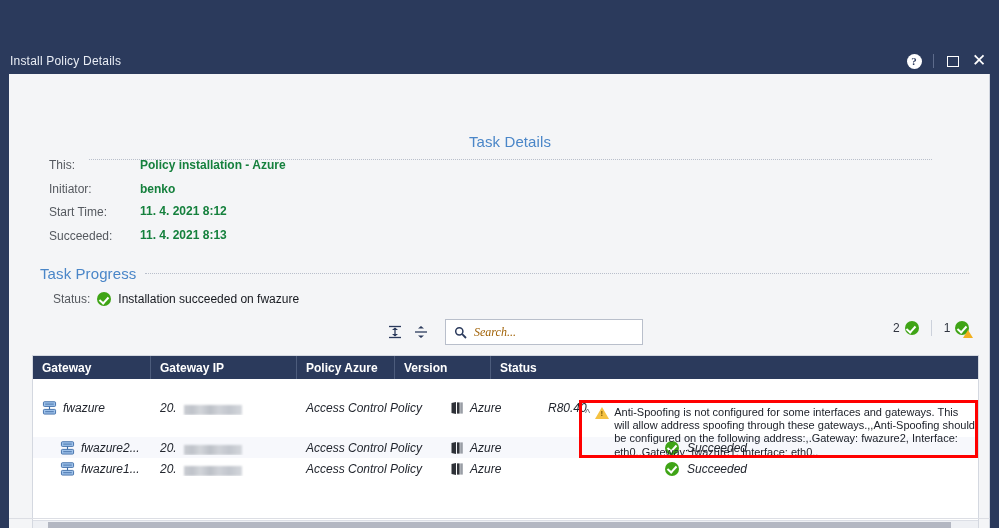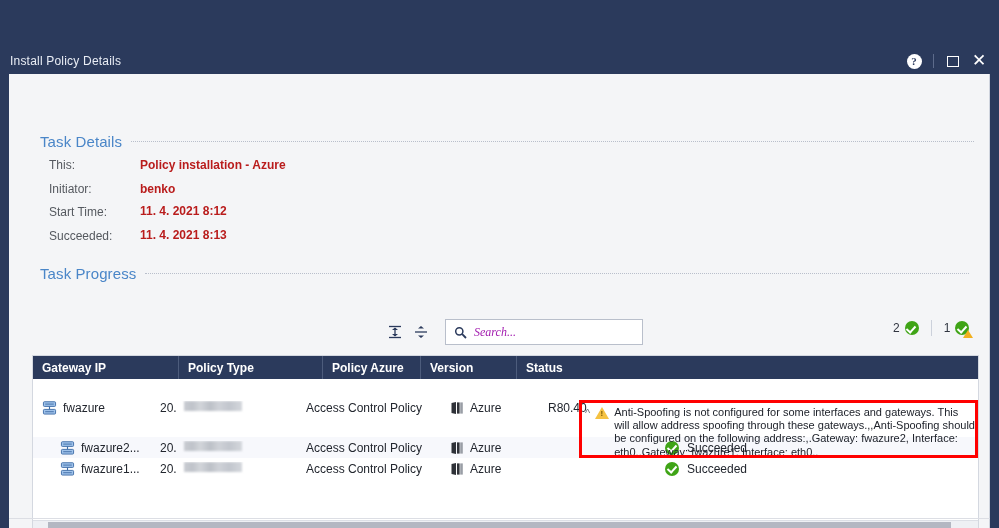--- a/index.html
+++ b/index.html
@@ -70,26 +70,26 @@
   }
   .section .sec-title {
     color: #4a86c8;
     font-size: 15px;
     letter-spacing: .1px;
   }
   .section .dots {
     height: 1px;
     border-top: 1px dotted #b9bfcb;
   }
-  #sec-task-details { left: 31px; top: 59px; width: 940px; }
+  #sec-task-details { left: 31px; top: 59px; width: 940px; flex-direction: column; }
   #sec-task-details .dots { width: 843px; }
   #sec-task-progress { left: 31px; top: 191px; width: 940px; }
   #sec-task-progress .dots { width: 824px; }
   .f-lbl { position: absolute; font-size: 12px; color: #55595f; white-space: nowrap; }
-  .f-val { position: absolute; font-size: 12px; color: #b91c1c; font-weight: bold; white-space: nowrap; }
+  .f-val { position: absolute; font-size: 12px; color: #15803d; font-weight: bold; white-space: nowrap; }
 
   
   .status-line {
     position: absolute; left: 44px; top: 218px;
     display: flex; align-items: center; gap: 7px;
     font-size: 12px;
   }
   .status-line .st-lbl { color: #55595f; }
   .status-line .st-txt { color: #16191f; }
   .ok-icon {
@@ -115,21 +115,21 @@
   }
   .search-box {
     margin-left: 11px;
     width: 198px; height: 26px;
     background: #ffffff;
     border: 1px solid #b9bfcb;
     display: flex; align-items: center; gap: 7px;
     padding: 0 8px;
   }
   .search-box .ph {
-    color: #a21caf; font-size: 12px; font-style: italic;
+    color: #a16207; font-size: 12px; font-style: italic;
     font-family: "Liberation Serif", serif;
   }
   .counts {
     position: absolute; left: 884px; top: 246px;
     display: flex; align-items: center; gap: 6px;
     font-size: 12px; color: #303540;
   }
   .counts .divider { width: 1px; height: 16px; background: #ccd1db; margin: 0 6px; }
   .cnt-group { display: flex; align-items: center; gap: 5px; }
   .warn-badge {
@@ -158,23 +158,23 @@
     white-space: nowrap;
     overflow: hidden;
   }
   .tbody { position: relative; background: #ffffff; height: 133px; }
   .trow {
     display: flex; align-items: center;
     font-size: 12px; color: #22262e;
   }
   .trow.alt { background: #f7f8fc; }
   .td {
-    display: flex; align-items: flex-start; gap: 6px;
+    display: flex; align-items: flex-end; gap: 6px;
     padding-left: 9px;
-    white-space: nowrap; overflow: hidden;
+    white-space: nowrap; overflow: hidden; font-style: italic;
   }
   .gw-icon { width: 15px; height: 14px; flex: 0 0 auto; }
   .pol-icon { width: 14px; height: 14px; flex: 0 0 auto; }
   .ip-red {
     display: inline-block; height: 10px; width: 58px;
     background: linear-gradient(90deg,#c9ccd2 0%, #bfc3ca 14%, #d2d5da 28%, #bcc0c7 45%,
                 #cfd2d8 60%, #c2c6cd 78%, #d4d7dc 100%);
     filter: blur(1.1px);
     vertical-align: middle; margin-left: 1px;
   }
@@ -281,20 +281,25 @@
     <div class="f-val" style="left:131px; top:130px;">11. 4. 2021 8:12</div>
 
     <div class="f-lbl" style="left:40px; top:155px;">Succeeded:</div>
     <div class="f-val" style="left:131px; top:154px;">11. 4. 2021 8:13</div>
 
     <div class="section" id="sec-task-progress">
       <div class="sec-title">Task Progress</div>
       <div class="dots"></div>
     </div>
 
+    <div class="status-line">
+      <span class="st-lbl">Status:</span>
+      <span class="ok-icon"></span>
+      <span class="st-txt">Installation succeeded on fwazure</span>
+    </div>
 
     <div class="toolbar">
       <div class="tb-icon-box">
         <svg width="16" height="16" viewBox="0 0 16 16">
           <line x1="2" y1="2.5" x2="14" y2="2.5" stroke="#2b3a5c" stroke-width="1.3"></line>
           <line x1="8" y1="4" x2="8" y2="12" stroke="#2b3a5c" stroke-width="1.3"></line>
           <path d="M5 6 L8 3.4 L11 6 Z" fill="#2b3a5c"></path>
           <path d="M5 10 L8 12.6 L11 10 Z" fill="#2b3a5c"></path>
           <line x1="2" y1="13.5" x2="14" y2="13.5" stroke="#2b3a5c" stroke-width="1.3"></line>
         </svg>
@@ -324,22 +329,22 @@
       <div class="cnt-group">
         <span>1</span>
         <span class="ok-icon" style="position:relative;">
           <span class="warn-badge"></span>
         </span>
       </div>
     </div>
 
     <div class="table-wrap">
       <div class="thead">
+        <div class="th" style="width:118px">Gateway</div>
         <div class="th" style="width:146px">Gateway IP</div>
-        <div class="th" style="width:144px">Policy Type</div>
         <div class="th" style="width:98px">Policy Azure</div>
         <div class="th" style="width:96px">Version</div>
         <div class="th" style="width:343px; border-right:none;">Status</div>
       </div>
 
       <div class="tbody">
 
         <div class="trow" style="height:58px;">
           <div class="td" style="width:118px">
             <svg class="gw-icon" viewBox="0 0 16 15">

